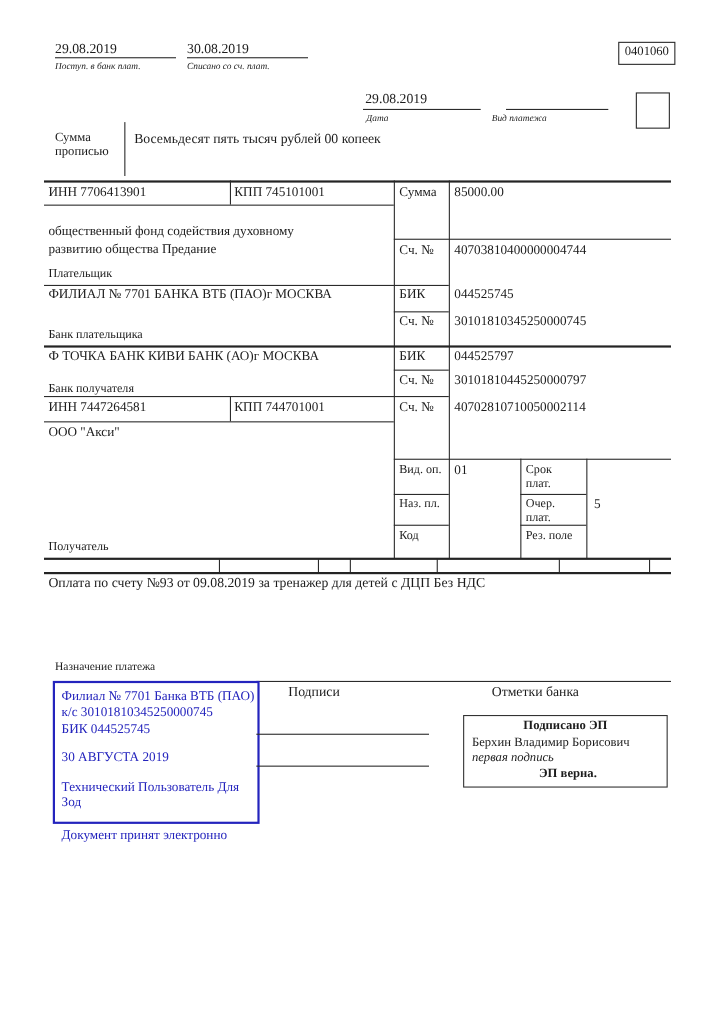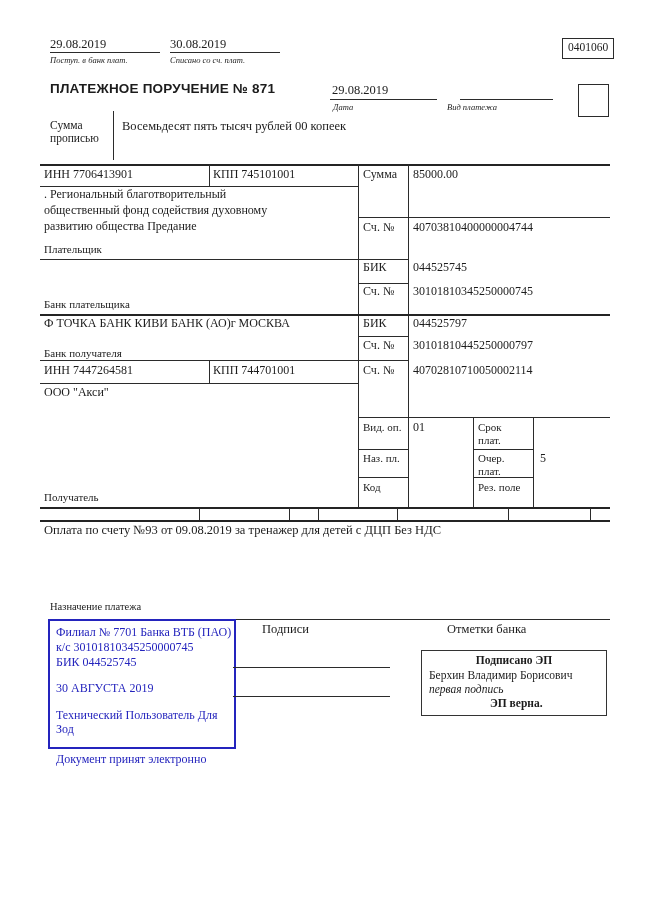--- a/index.html
+++ b/index.html
@@ -35,21 +35,20 @@
   <div class="t s125" style="left:170px;top:37px;">30.08.2019</div>
   <div class="hl" style="left:50px;top:52px;width:110px;"></div>
   <div class="hl" style="left:170px;top:52px;width:110px;"></div>
   <div class="t s8" style="left:50px;top:56px;">Поступ. в банк плат.</div>
   <div class="t s8" style="left:170px;top:56px;">Списано со сч. плат.</div>
 
   <div class="box" style="left:562px;top:38px;width:50px;height:19px;">
     <div class="t s115 ctr" style="left:0;top:2px;">0401060</div>
   </div>
 
-  <div class="t title" style="left:50px;top:81px;">ПЛАТЕЖНОЕ ПОРУЧЕНИЕ № 871</div>
   <div class="t s125" style="left:332px;top:83px;">29.08.2019</div>
   <div class="hl" style="left:330px;top:99px;width:107px;"></div>
   <div class="t s8" style="left:333px;top:103px;">Дата</div>
   <div class="hl" style="left:460px;top:99px;width:93px;"></div>
   <div class="t s8" style="left:447px;top:103px;">Вид платежа</div>
   <div class="box" style="left:578px;top:84px;width:29px;height:31px;"></div>
 
   <div class="t s115 wrap" style="left:50px;top:119px;width:62px;">Сумма прописью</div>
   <div class="vl" style="left:113px;top:111px;height:49px;"></div>
   <div class="t s125" style="left:122px;top:119px;">Восемьдесят пять тысяч рублей 00 копеек</div>
@@ -82,27 +81,27 @@
   <div class="vl" style="left:318px;top:508px;height:12px;"></div>
   <div class="vl" style="left:397px;top:508px;height:12px;"></div>
   <div class="vl" style="left:508px;top:508px;height:12px;"></div>
   <div class="vl" style="left:590px;top:508px;height:12px;"></div>
 
   <div class="t s12" style="left:44px;top:168px;">ИНН 7706413901</div>
   <div class="t s12" style="left:213px;top:168px;">КПП 745101001</div>
   <div class="t s12" style="left:363px;top:168px;">Сумма</div>
   <div class="t s12" style="left:413px;top:168px;">85000.00</div>
 
-  <div class="t s12" style="left:44px;top:188px;">. Региональный благотворительный</div>
   <div class="t s12" style="left:44px;top:204px;">общественный фонд содействия духовному</div>
   <div class="t s12" style="left:44px;top:220px;">развитию общества Предание</div>
   <div class="t s12" style="left:363px;top:221px;">Сч. №</div>
   <div class="t s12" style="left:413px;top:221px;">40703810400000004744</div>
   <div class="t s11" style="left:44px;top:243px;">Плательщик</div>
 
+  <div class="t s12" style="left:44px;top:261px;">ФИЛИАЛ № 7701 БАНКА ВТБ (ПАО)г МОСКВА</div>
   <div class="t s12" style="left:363px;top:261px;">БИК</div>
   <div class="t s12" style="left:413px;top:261px;">044525745</div>
   <div class="t s12" style="left:363px;top:285px;">Сч. №</div>
   <div class="t s12" style="left:413px;top:285px;">30101810345250000745</div>
   <div class="t s11" style="left:44px;top:298px;">Банк плательщика</div>
 
   <div class="t s12" style="left:44px;top:317px;">Ф ТОЧКА БАНК КИВИ БАНК (АО)г МОСКВА</div>
   <div class="t s12" style="left:363px;top:317px;">БИК</div>
   <div class="t s12" style="left:413px;top:317px;">044525797</div>
   <div class="t s12" style="left:363px;top:339px;">Сч. №</div>

